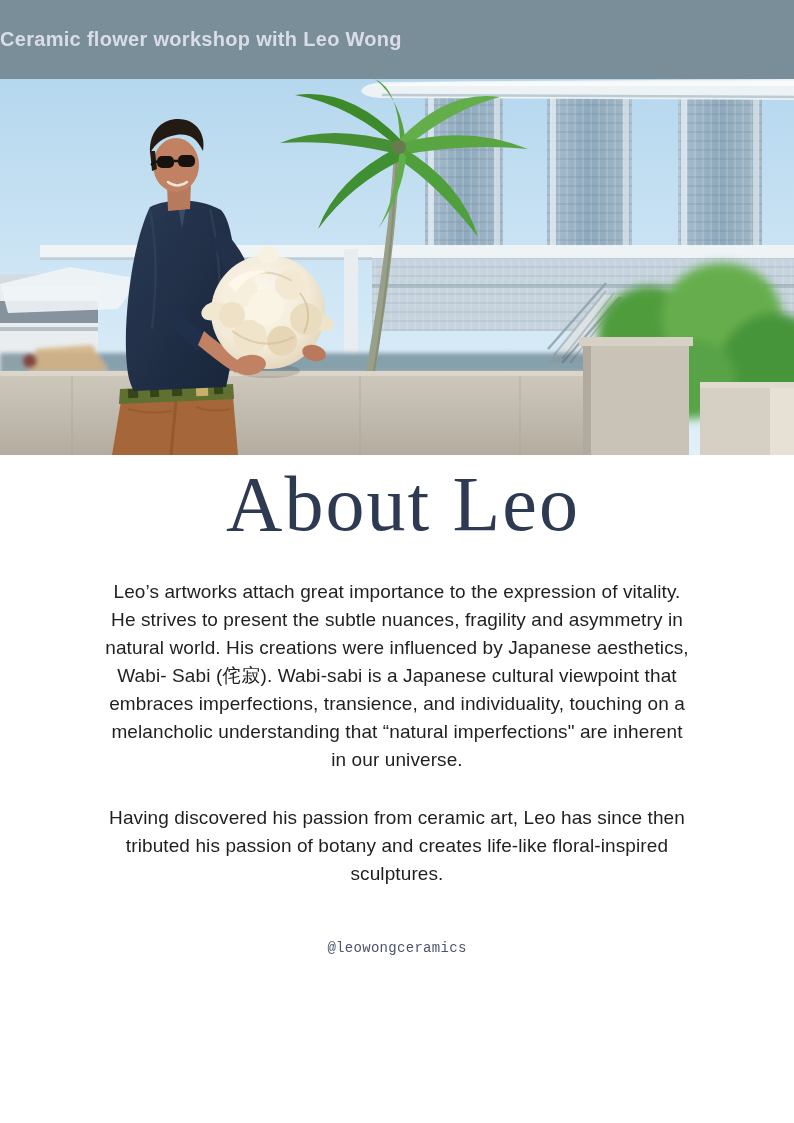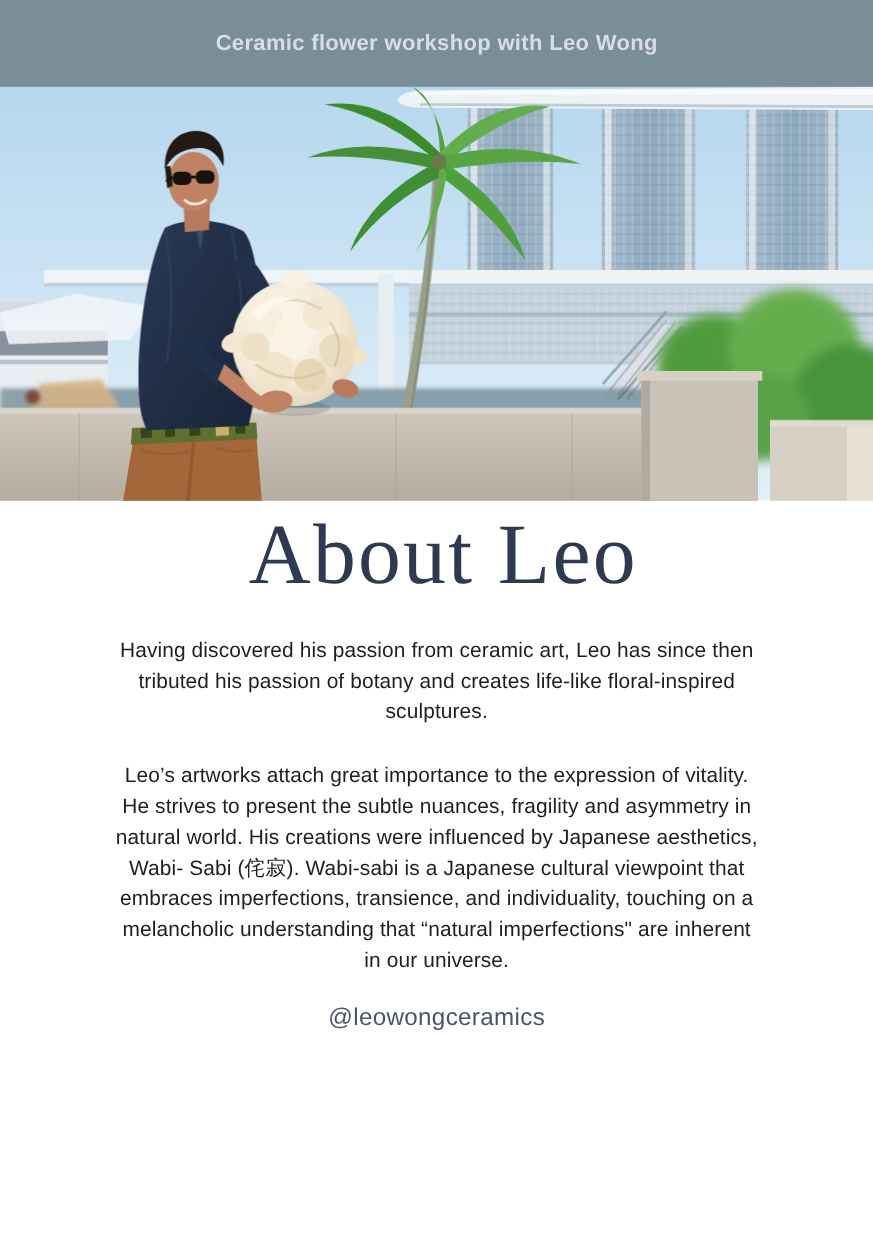--- a/index.html
+++ b/index.html
@@ -12,39 +12,39 @@
   }
   *{margin:0;padding:0;box-sizing:border-box;}
   html,body{background:#fff;}
   .page{
     width:794px;height:1123px;margin:0 auto;position:relative;
     background:var(--page-bg);overflow:hidden;
     font-family:"Liberation Sans","DejaVu Sans",sans-serif;
   }
   .banner{
     height:79px;background:var(--header-bg);
-    display:flex;align-items:center;justify-content:center;
+    display:flex;align-items:center;
   }
   .banner-title{
     color:var(--header-text);font-size:20px;font-weight:bold;letter-spacing:.3px;
   }
   .hero{display:block;width:794px;height:376px;}
   .about-heading{
     margin-top:5px;text-align:center;
     font-family:"Liberation Serif","DejaVu Serif",serif;font-weight:400;
     font-size:78px;line-height:88px;letter-spacing:2px;color:var(--heading-text);padding-left:12px;
   }
   .about-body{width:724px;margin:0 auto;}
   .about-body p{
     margin-top:30px;text-align:center;white-space:pre-wrap;
     font-size:19px;line-height:28px;letter-spacing:.1px;color:var(--body-text);
   }
   .footer-handle{
-    margin-top:24px;text-align:center;
-    font-size:22px;letter-spacing:.3px;color:var(--footer-text);
+    margin-top:52px;text-align:center;
+    font-size:14px;letter-spacing:.3px;color:var(--footer-text);font-family:Liberation Mono, monospace;
   }
 </style>
 </head>
 <body>
 
 <div class="page">
 
   <header class="banner">
     <span class="banner-title">Ceramic flower workshop with Leo Wong</span>
   </header>
@@ -231,27 +231,27 @@
       <path d="M228 205 q18 -18 40 -12 q-20 2 -32 20 z" fill="#fff8ea"></path>
 
       <ellipse cx="250" cy="286" rx="16" ry="10" fill="#c08263" transform="rotate(-8 250 286)"></ellipse>
       <ellipse cx="314" cy="274" rx="12" ry="8" fill="#b97a5c" transform="rotate(14 314 274)"></ellipse>
     </g>
   </svg>
 
   <h2 class="about-heading">About Leo</h2>
 
   <section class="about-body">
-    <p>Having discovered his passion from ceramic art, Leo has since then
-tributed his passion of botany and creates life-like floral-inspired
-sculptures.</p>
     <p>Leo’s artworks attach great importance to the expression of vitality.
 He strives to present the subtle nuances, fragility and asymmetry in
 natural world. His creations were influenced by Japanese aesthetics,
 Wabi- Sabi (侘寂). Wabi-sabi is a Japanese cultural viewpoint that
 embraces imperfections, transience, and individuality, touching on a
 melancholic understanding that “natural imperfections" are inherent
 in our universe.</p>
+    <p>Having discovered his passion from ceramic art, Leo has since then
+tributed his passion of botany and creates life-like floral-inspired
+sculptures.</p>
   </section>
 
   <div class="footer-handle">@leowongceramics</div>
 
 </div>
 
 </body></html>

